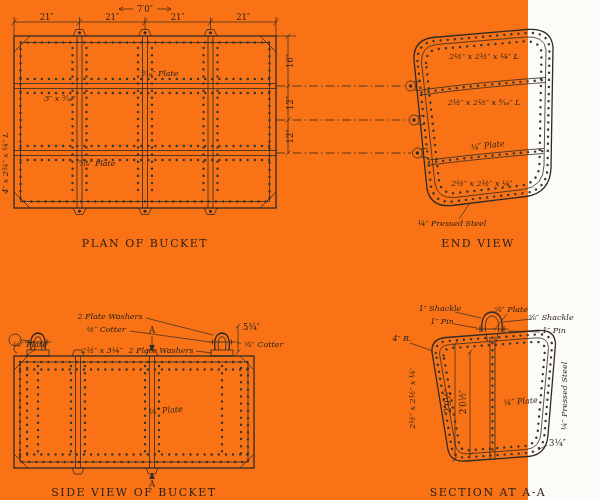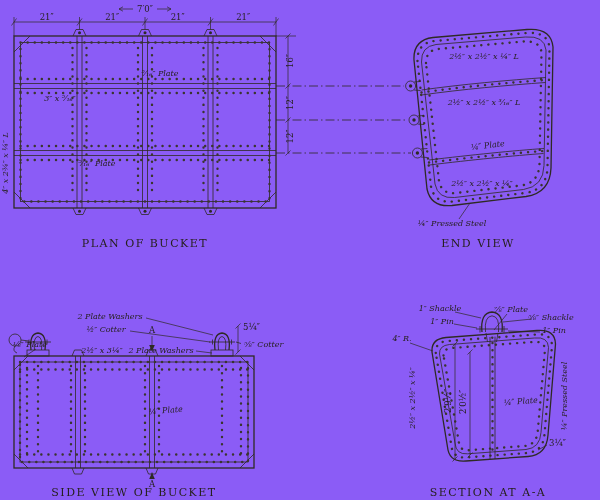--- a/index.html
+++ b/index.html
@@ -1,17 +1,17 @@
 <!DOCTYPE html>
 <html><head>
 <meta charset="utf-8">
 <style>
   html,body{margin:0;padding:0;}
   body{width:600px;height:500px;background:#fcfbf7;overflow:hidden;}
-  #sheet{position:relative;width:600px;height:500px;background:#8b5cf6;}
+  #sheet{position:relative;width:528px;height:500px;background:#f97316;}
   svg{display:block;}
   .ln{fill:none;stroke:#2e2a24;stroke-width:1.3;}
   .lnthin{fill:none;stroke:#2e2a24;stroke-width:0.8;}
   .dim{fill:none;stroke:#2e2a24;stroke-width:0.7;}
   .dots{fill:none;stroke:#3a352e;stroke-width:2.4;stroke-linecap:round;stroke-dasharray:0.1 7;}
   .dashdot{fill:none;stroke:#2e2a24;stroke-width:0.8;stroke-dasharray:9 3 1.5 3;}
   text{font-family:"DejaVu Serif","Liberation Serif",serif;fill:#241f1a;}
   .lbl{font-size:8px;font-style:italic;}
   .dimtxt{font-size:8.5px;}
   .cap{font-size:11px;letter-spacing:1.5px;}

